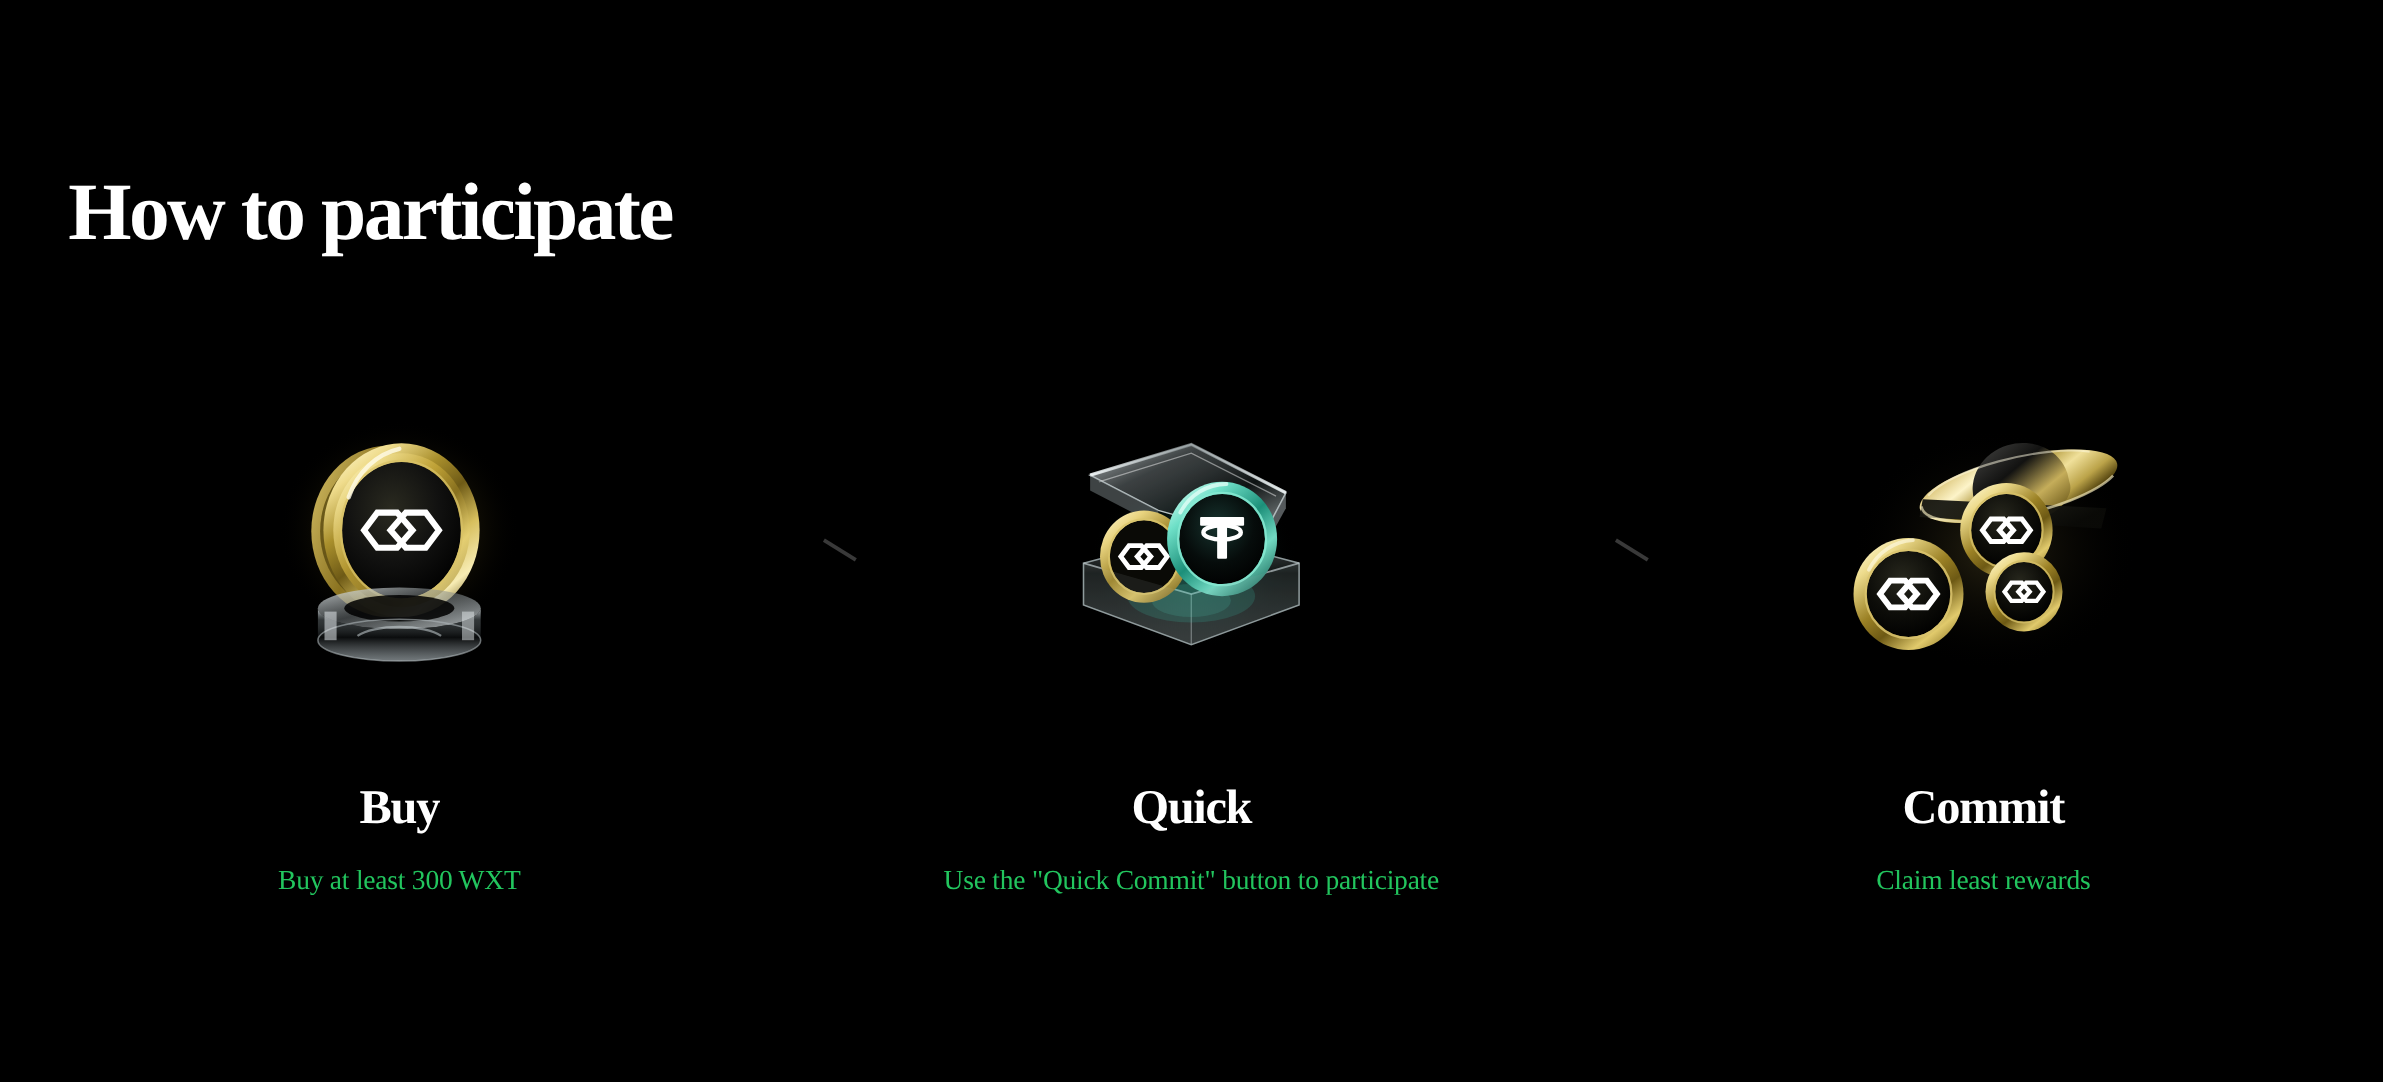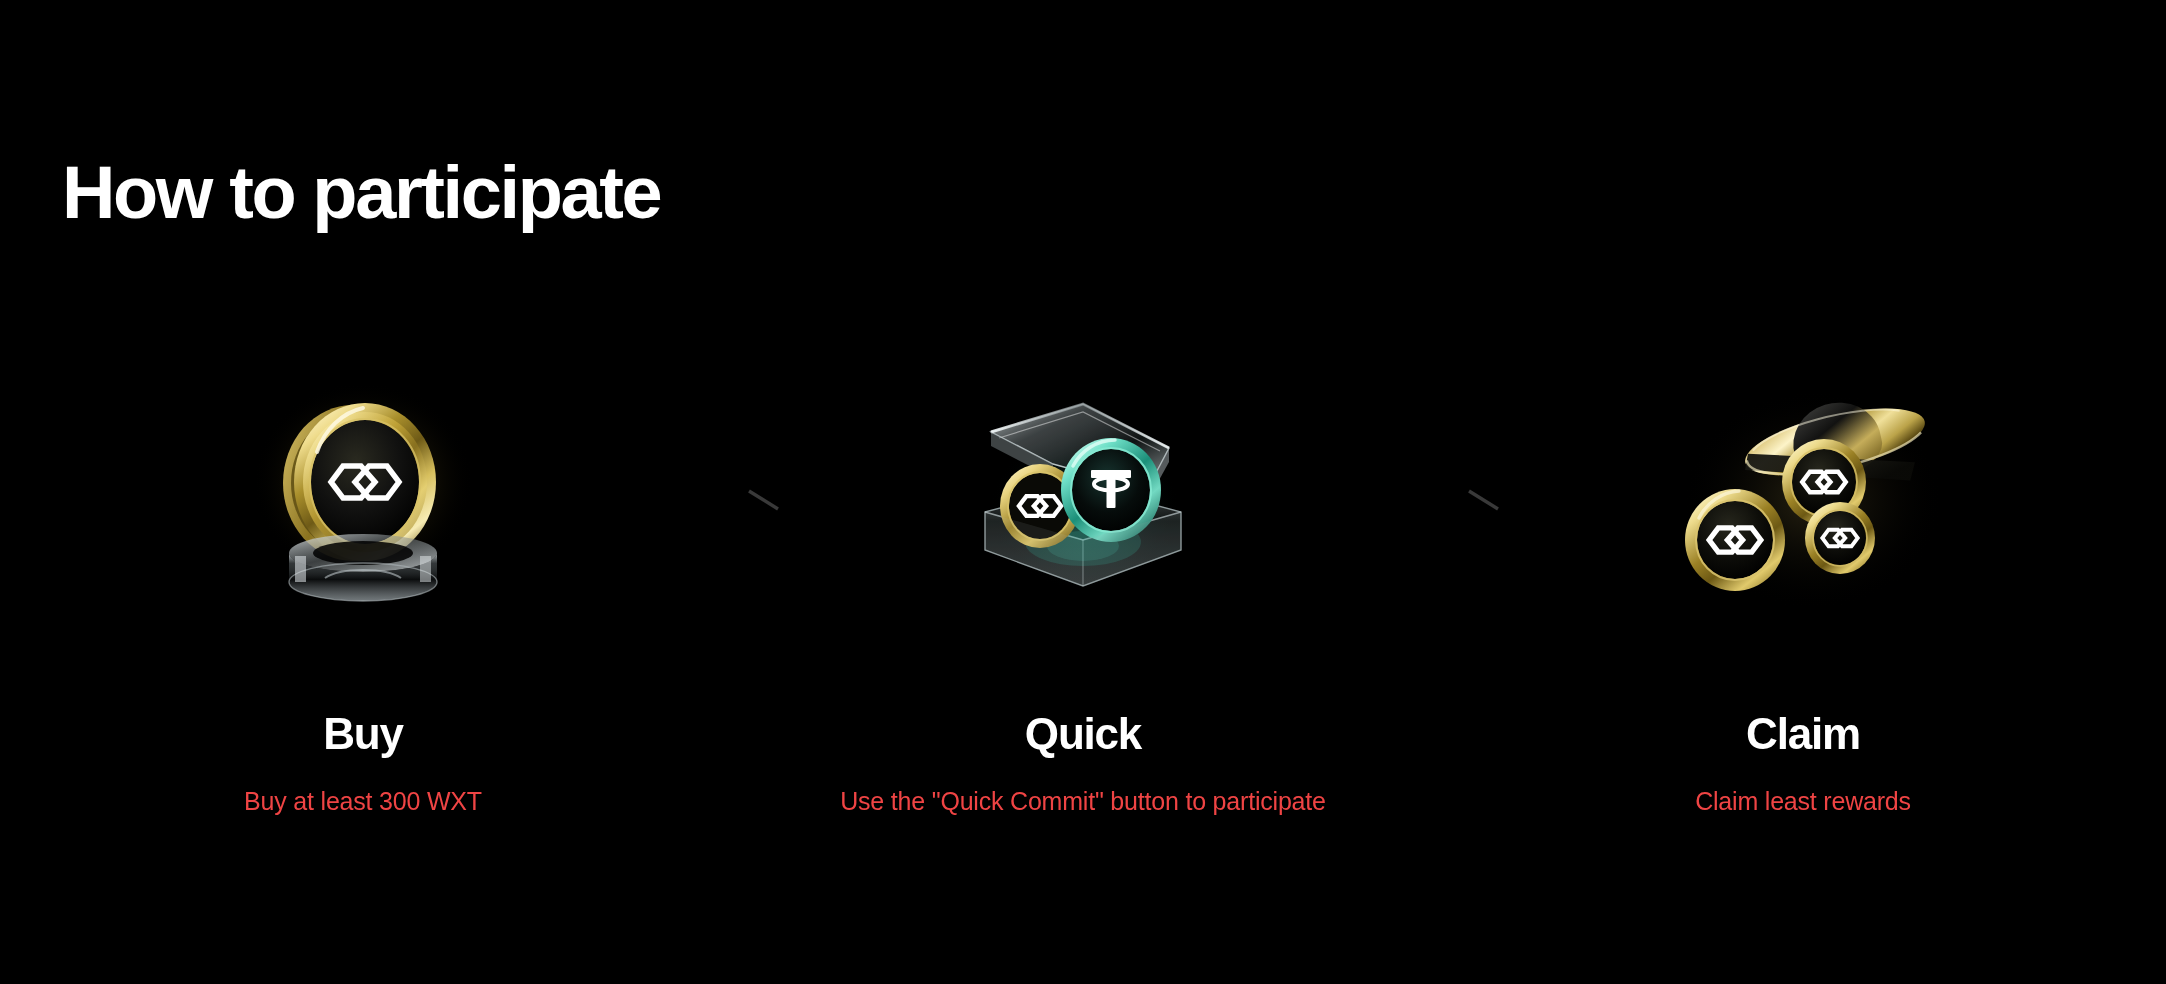--- a/index.html
+++ b/index.html
@@ -7,21 +7,21 @@
     width:2166px; height:984px;
     background:#000000;
     overflow:hidden;
   }
   body {
     font-family:"Liberation Sans", sans-serif;
     color:#ffffff;
     -webkit-font-smoothing:antialiased;
   }
 
-  .page { position:relative; width:2166px; height:740px; background:#000; }
+  .page { position:relative; width:2166px; height:740px; background:#000;font-family:Liberation Serif, serif; }
 
   
   .section-title{
     position:absolute;
     left:62px; top:154px;
     font-size:74px;
     font-weight:700;
     letter-spacing:-2.4px;
     line-height:1.06;
     color:#ffffff;
@@ -56,21 +56,21 @@
     font-weight:700;
     letter-spacing:-1.2px;
     color:#ffffff;
     line-height:1;
   }
   .step-desc{
     margin-top:30px;
     font-size:25px;
     font-weight:400;
     letter-spacing:-0.2px;
-    color:#ef4444;
+    color:#22c55e;
     white-space:nowrap;
     line-height:1.2;
   }
 
   
   .connector{
     width:240px;
     height:230px;
     display:flex;
     align-items:center;
@@ -383,18 +383,18 @@
             <ellipse cx="187" cy="148" rx="26" ry="27" fill="url(#coinFace3)"></ellipse>
             <ellipse cx="187" cy="148" rx="27" ry="28" fill="none" stroke="#d5be66" stroke-width="1.6" opacity="0.8"></ellipse>
             <g transform="translate(187,148) scale(0.52)" fill="none" stroke="#ffffff" stroke-width="7.5" stroke-linejoin="miter">
               <path d="M -4 -16 L -22 -16 L -34 0 L -22 16 L -4 16 L 10 0 Z"></path>
               <path d="M 4 -16 L 22 -16 L 34 0 L 22 16 L 4 16 L -10 0 Z"></path>
             </g>
           </g>
         </svg>
       </div>
 
-      <div class="step-title">Claim</div>
+      <div class="step-title">Commit</div>
       <div class="step-desc">Claim least rewards</div>
     </div>
 
   </div>
 </div>
 
 </body></html>

